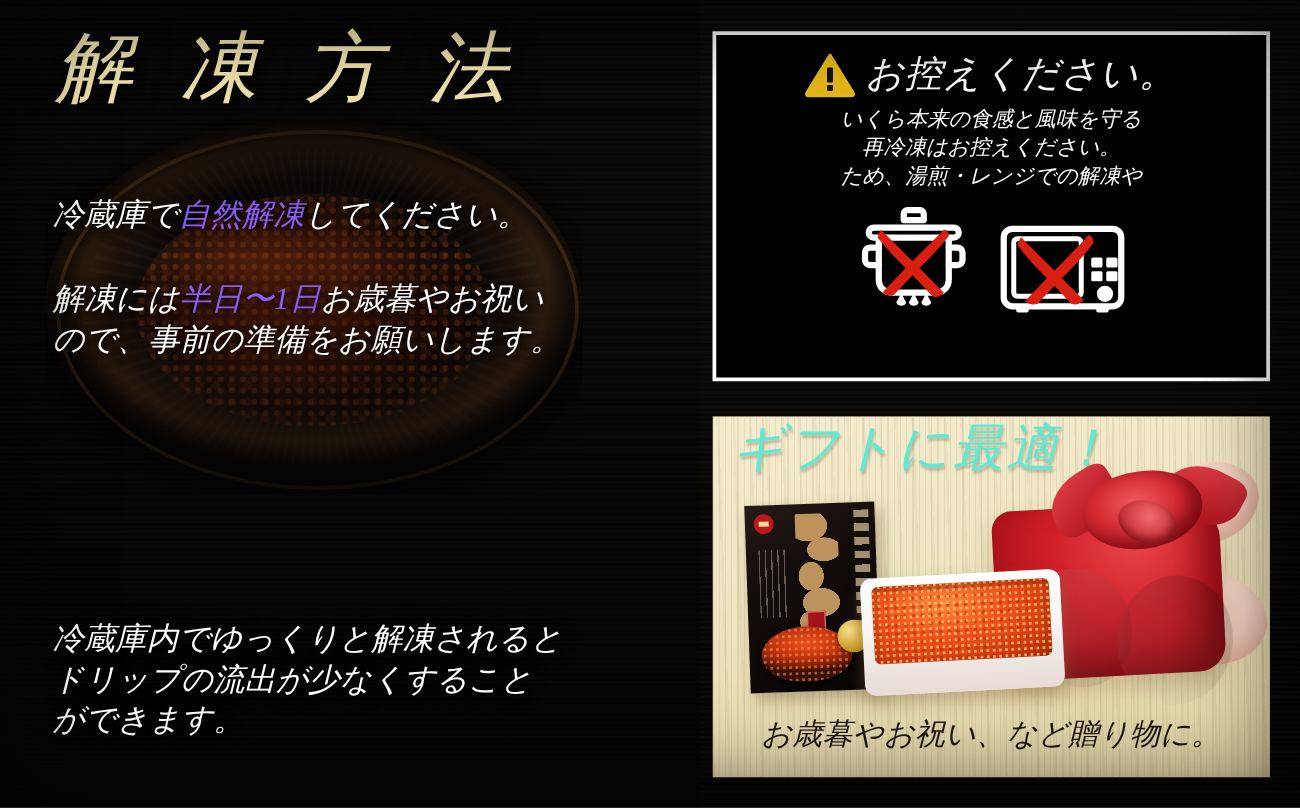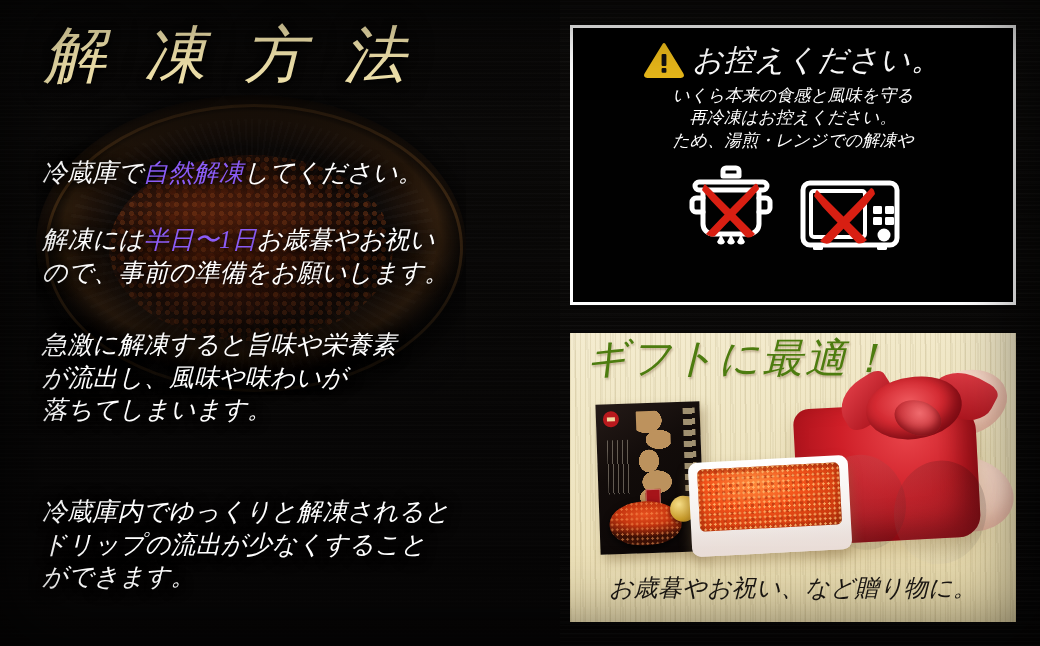--- a/index.html
+++ b/index.html
@@ -131,21 +131,21 @@
       repeating-linear-gradient(90deg,
         rgba(160,142,86,0.17) 0px, rgba(160,142,86,0.17) 1px,
         rgba(255,255,255,0.00) 1px, rgba(255,255,255,0.00) 5px),
       repeating-linear-gradient(88deg,
         rgba(120,104,60,0.07) 0px, rgba(120,104,60,0.07) 2px,
         rgba(255,255,255,0.00) 2px, rgba(255,255,255,0.00) 13px),
       linear-gradient(170deg,#f4ecd0 0%,#efe5c2 40%,#e9dcb2 72%,#e2d4a6 100%);
   }
   .gift-title{
     position:absolute;left:16px;top:5px;
-    font-size:41px;line-height:1;letter-spacing:.05em;color:#4d7c0f;
+    font-size:41px;line-height:1;letter-spacing:.05em;color:#5eead4;
     text-shadow:1px 2px 2px rgba(120,90,60,.35);
     white-space:nowrap;
   }
   .gift-foot{
     position:absolute;left:0;right:0;bottom:22px;text-align:center;
     font-size:24px;line-height:1;color:#1b1713;letter-spacing:.01em;
     white-space:nowrap;
   }
 
   
@@ -288,25 +288,20 @@
 
   <div class="left-col">
     <div class="page-title">解 凍 方 法</div>
 
     <div class="para" id="p1">
         <div><span>冷蔵庫で</span><span class="hl">自然解凍</span><span>してください。</span></div>
       </div>
     <div class="para" id="p2">
         <div><span>解凍には</span><span class="hl">半日〜1日</span><span>お歳暮やお祝い</span></div>
         <div><span>ので、事前の準備をお願いします。</span></div>
-      </div>
-    <div class="para" id="p3">
-        <div><span>急激に解凍すると旨味や栄養素</span></div>
-        <div><span>が流出し、風味や味わいが</span></div>
-        <div><span>落ちてしまいます。</span></div>
       </div>
     <div class="para" id="p4">
         <div><span>冷蔵庫内でゆっくりと解凍されると</span></div>
         <div><span>ドリップの流出が少なくすること</span></div>
         <div><span>ができます。</span></div>
       </div>
   </div>
 
   <div class="warn-box">
     <div class="warn-head">

